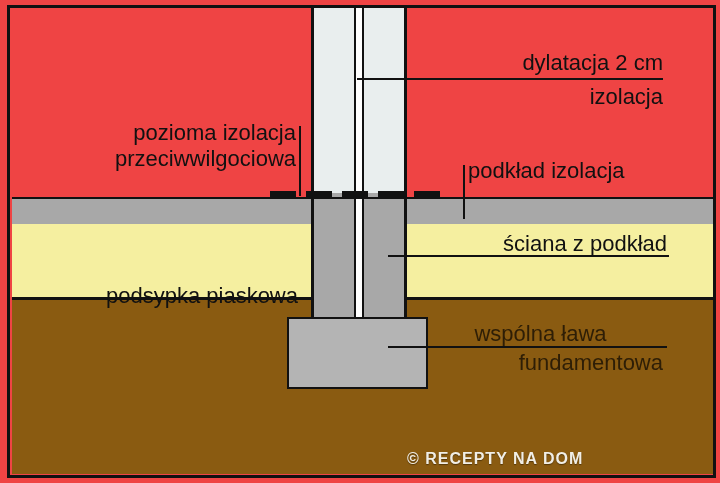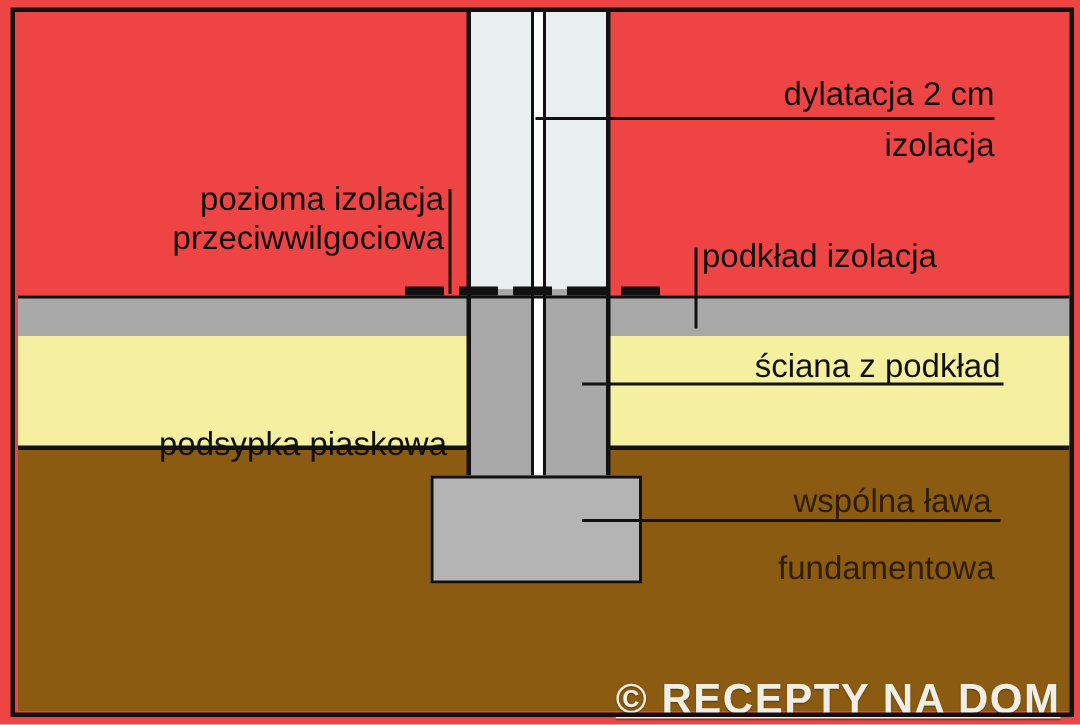--- a/index.html
+++ b/index.html
@@ -37,25 +37,25 @@
   .lbl{z-index:7;font-size:22px;line-height:26px;color:#111;white-space:nowrap;}
   .r{text-align:right;}
   .lbl-dylatacja{left:400px;top:50px;width:263px;}
   .lbl-styropian{left:400px;top:84px;width:263px;}
   .lbl-izolacja{left:58px;top:120px;width:238px;}
   .lbl-podklad{left:468px;top:158px;width:230px;text-align:left;}
   .lbl-podsypka{left:58px;top:248px;width:240px;margin-top:35px;}
   .lbl-sciana1{left:420px;top:231px;width:247px;}
   .lbl-sciana2{left:420px;top:258px;width:245px;}
   .lbl-grunt{left:112px;top:343px;width:160px;color:#33210a;text-align:left;}
-  .lbl-lawa1{left:420px;top:321px;width:241px;color:#2e1e06;}
-  .lbl-lawa2{left:420px;top:350px;width:243px;color:#2e1e06;margin-top:16px;}
-  .watermark{left:407px;top:450px;width:300px;text-align:right;z-index:7;
-    font-size:28px;font-weight:bold;letter-spacing:1px;color:#f1eee6;
-    text-shadow:0 1px 1px rgba(40,25,0,.55);text-decoration:underline;}
+  .lbl-lawa1{left:420px;top:321px;width:241px;color:#2e1e06;text-align:center;}
+  .lbl-lawa2{left:420px;top:350px;width:243px;color:#2e1e06;}
+  .watermark{left:407px;top:450px;width:300px;text-align:left;z-index:7;
+    font-size:16px;font-weight:bold;letter-spacing:1px;color:#f1eee6;
+    text-shadow:0 1px 1px rgba(40,25,0,.55);}
   
   .frame{left:7px;top:5px;width:709px;height:473px;border:3px solid #111;box-sizing:border-box;z-index:10;pointer-events:none;}
 </style>
 </head>
 <body>
 
 <div id="stage">
 
   <div class="abs slab"></div>
   <div class="abs sand"></div>

